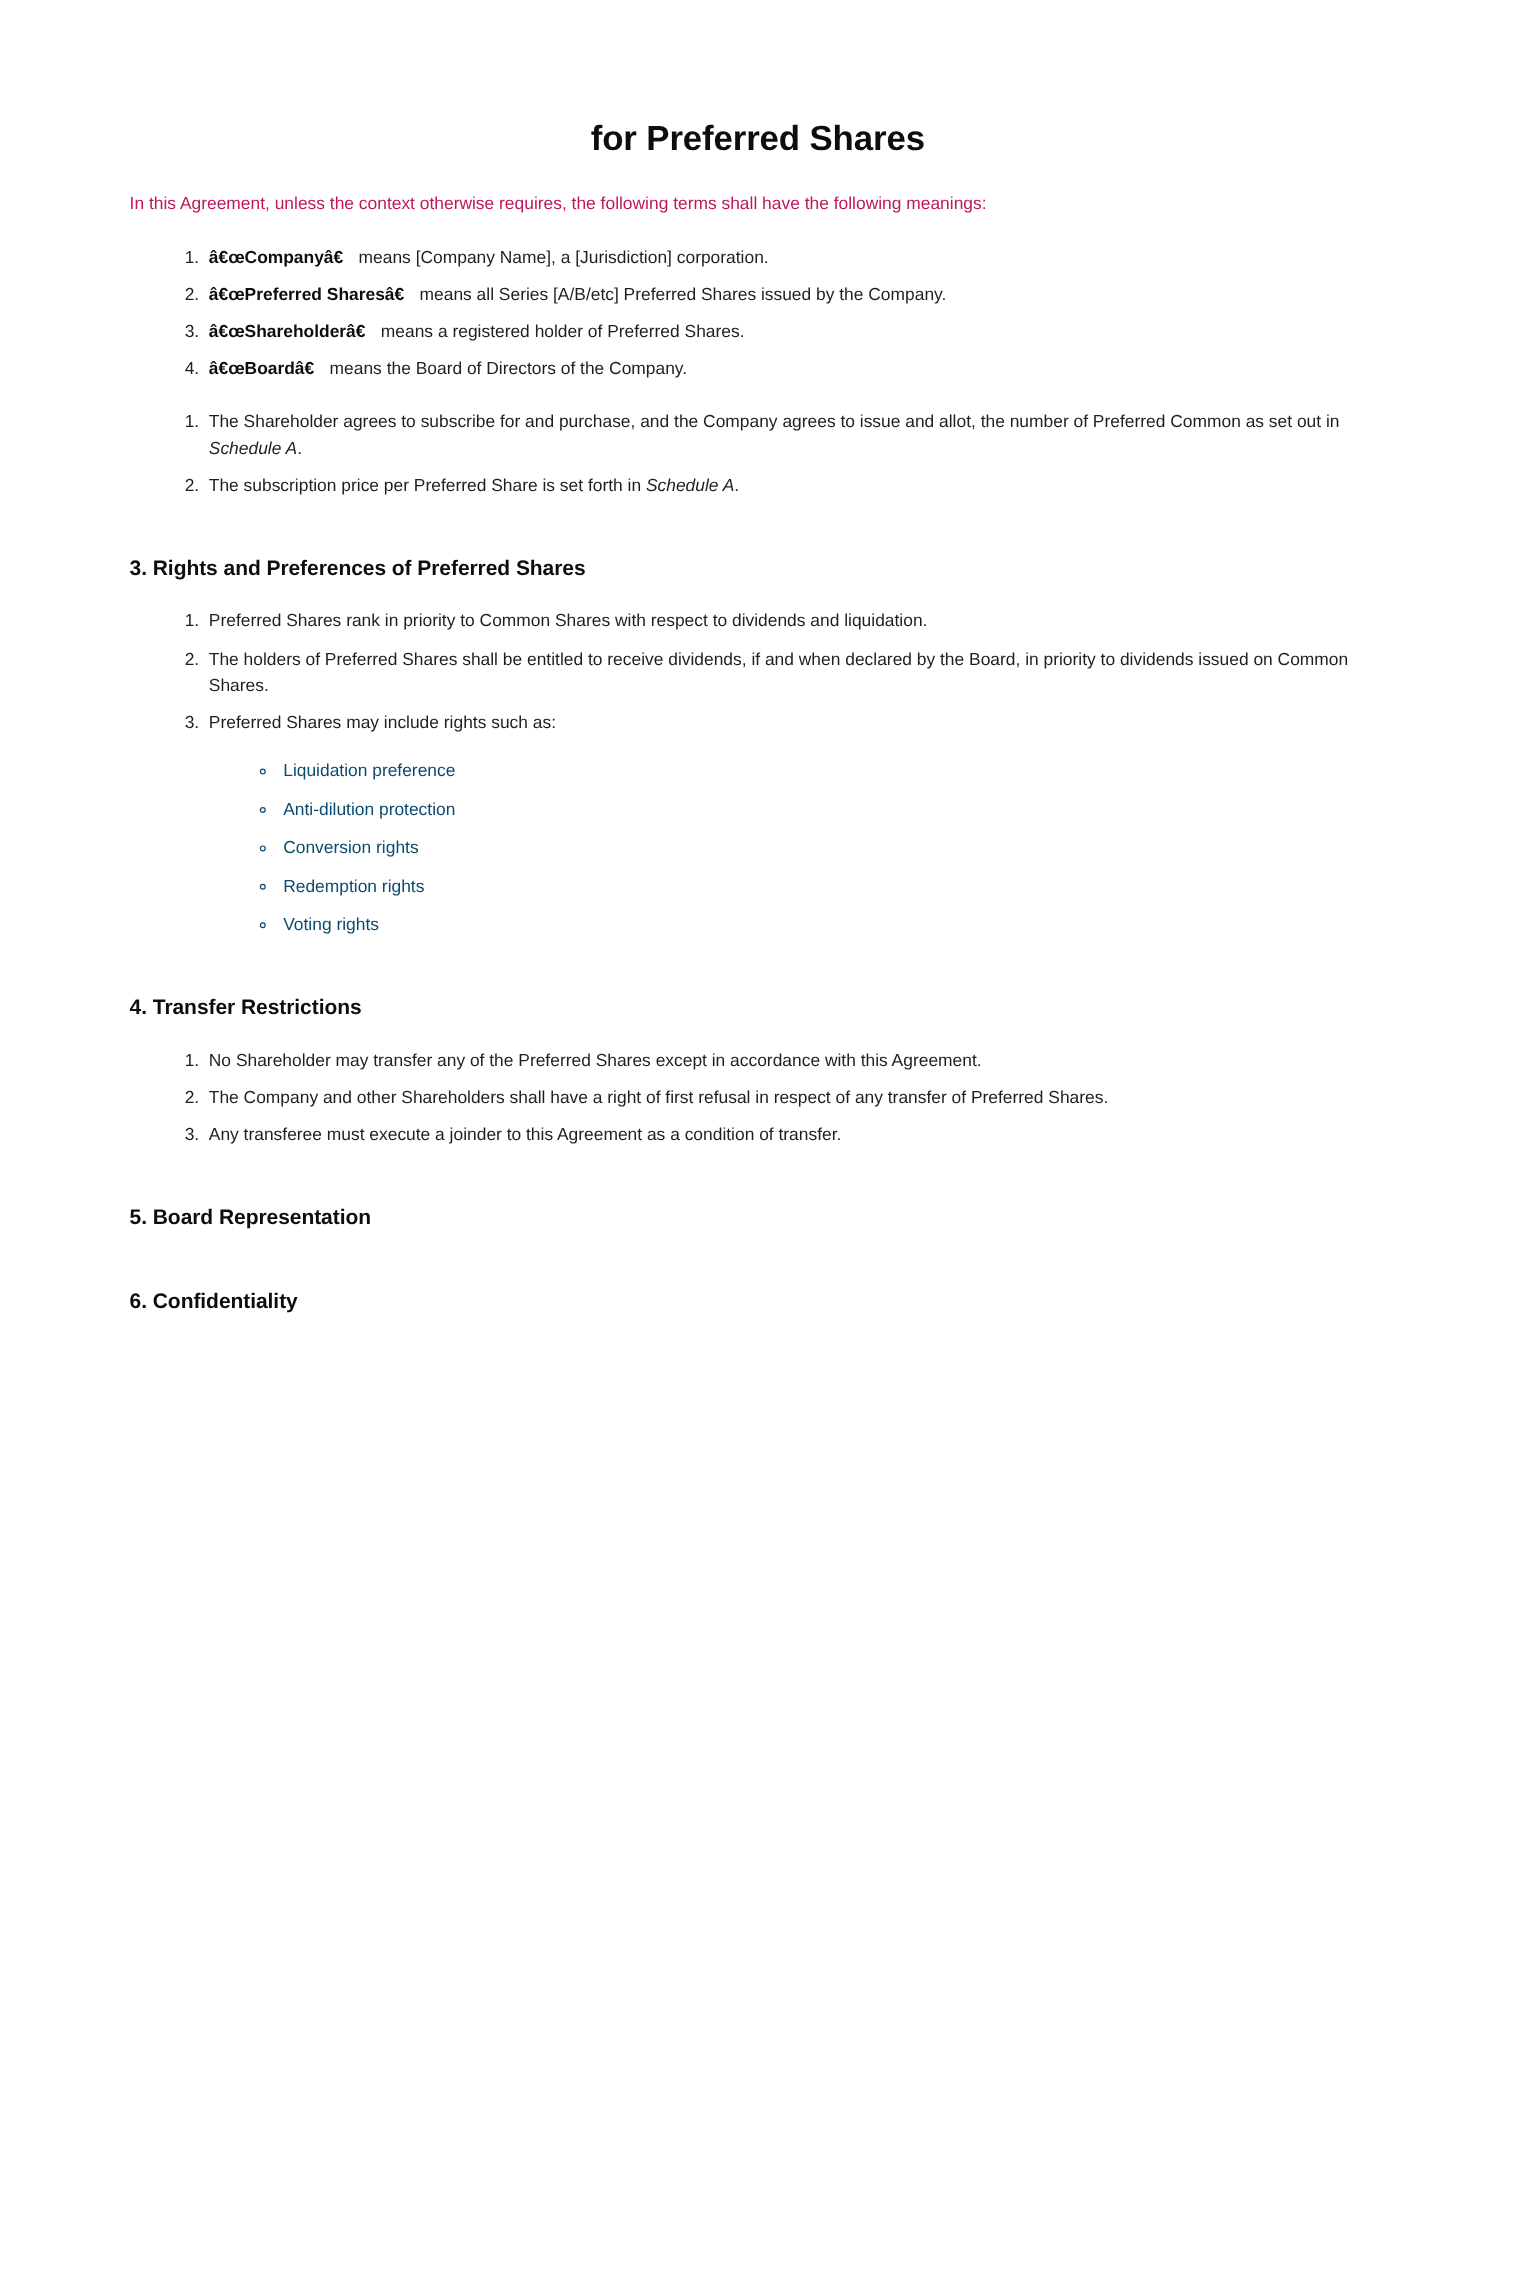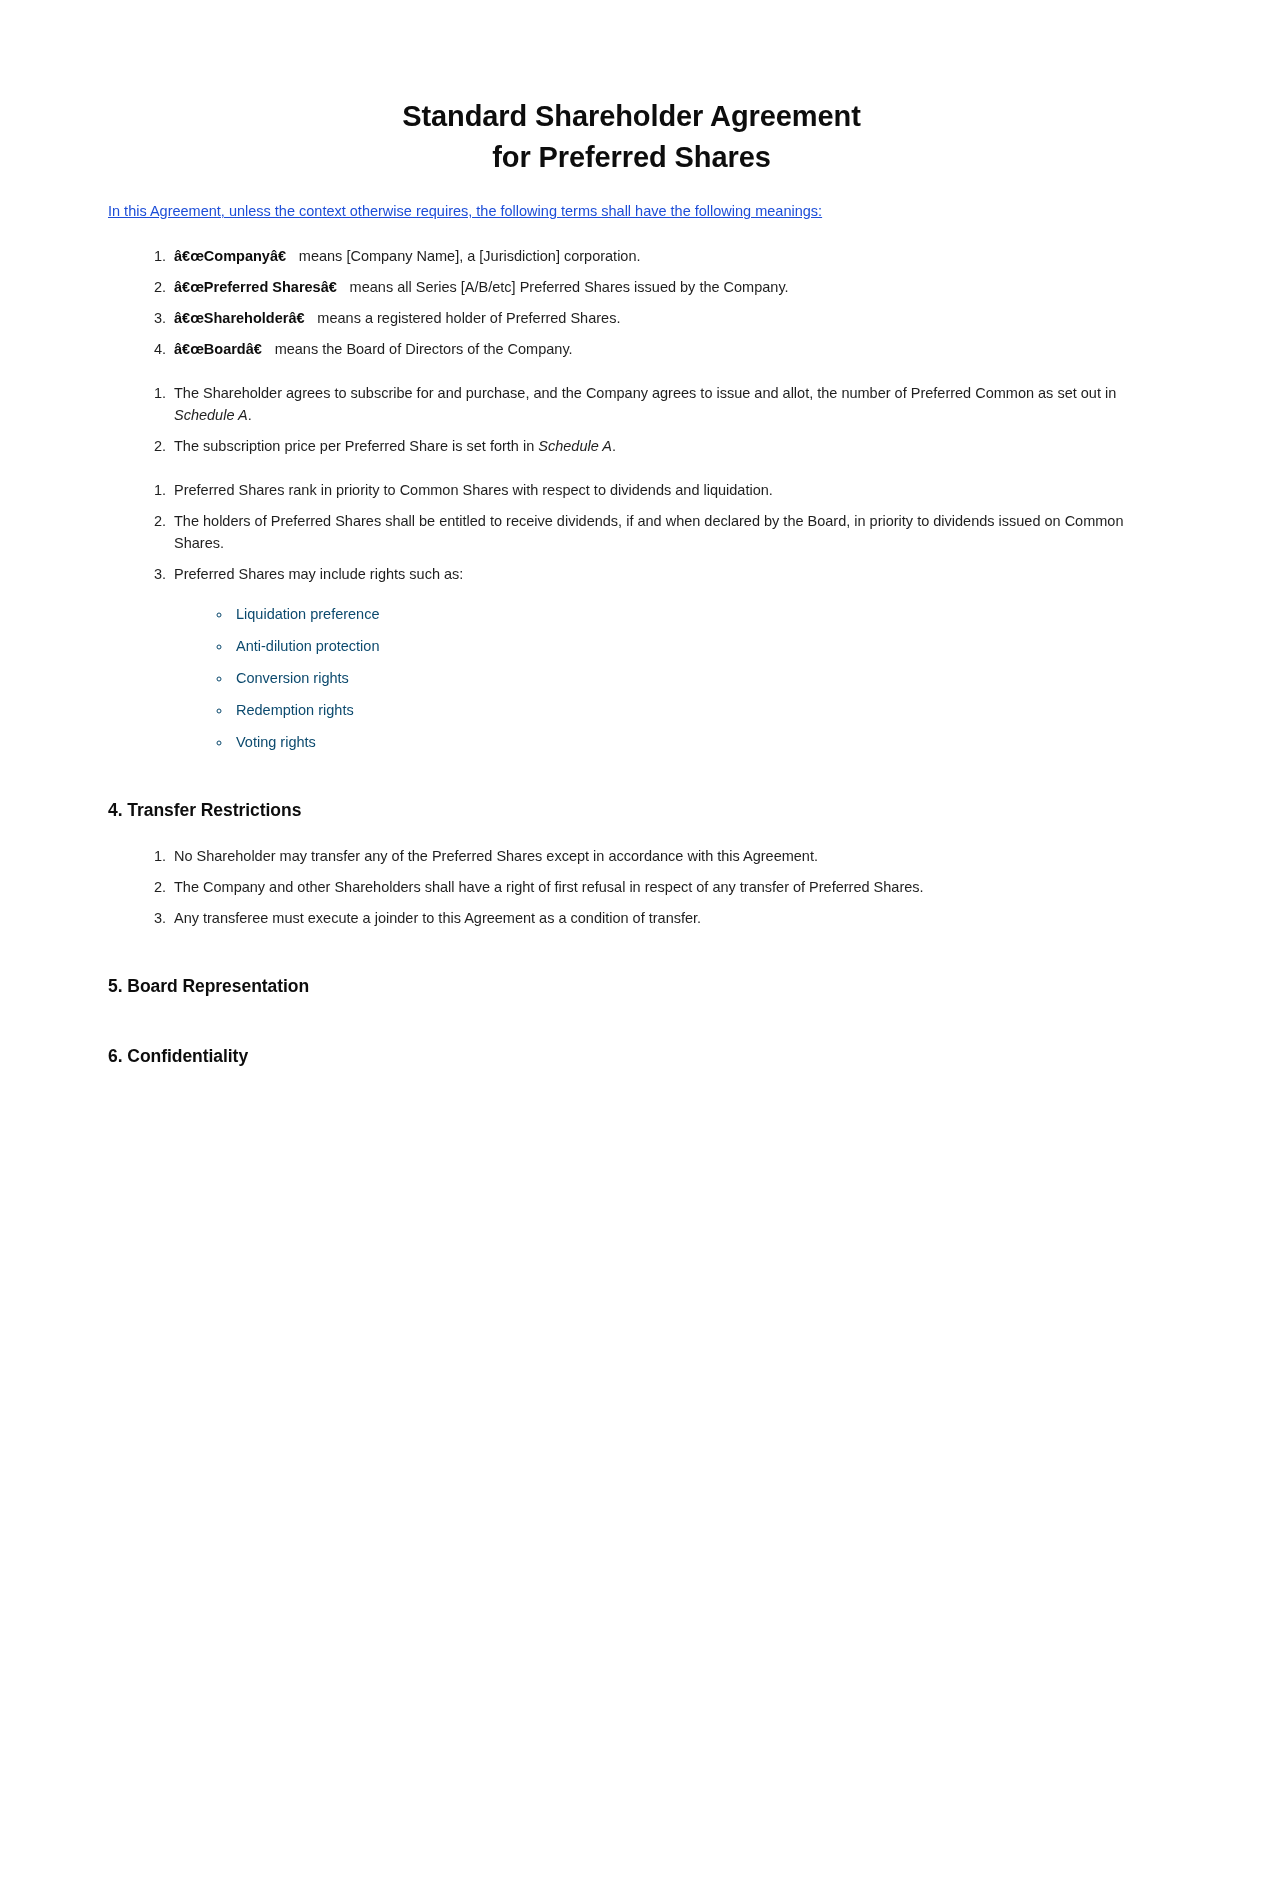--- a/index.html
+++ b/index.html
@@ -40,23 +40,22 @@
     margin: 46px 0 0 0;
     line-height: 1.35;
     letter-spacing: -0.05px;
   }
   h2.section-heading.first {
     margin-top: 56px;
   }
   p.body-text {
     font-size: 14.5px;
     line-height: 1.55;
-    color: #1d4ed8;
+    color: #be185d;
     margin: 22px 0 0 0;
-    text-decoration: underline;
   }
   ol.level1 {
     margin: 22px 0 0 0;
     padding-left: 62px;
     list-style-type: decimal;
   }
   ol.level1 > li {
     font-size: 14.5px;
     line-height: 1.52;
     color: #1f1f1f;
@@ -88,37 +87,37 @@
   .ital {
     font-style: italic;
   }
 </style>
 </head>
 <body>
 
 <div class="page">
 
   <h1 class="doc-title">
-    <span class="line">Standard Shareholder Agreement</span>
     <span class="line">for Preferred Shares</span>
   </h1>
 
   <p class="body-text">In this Agreement, unless the context otherwise requires, the following terms shall have the following meanings:</p>
   <ol class="level1">
     <li><span class="term">â€œCompanyâ€</span><span> means [Company Name], a [Jurisdiction] corporation.</span></li>
     <li><span class="term">â€œPreferred Sharesâ€</span><span> means all Series [A/B/etc] Preferred Shares issued by the Company.</span></li>
     <li><span class="term">â€œShareholderâ€</span><span> means a registered holder of Preferred Shares.</span></li>
     <li><span class="term">â€œBoardâ€</span><span> means the Board of Directors of the Company.</span></li>
   </ol>
 
   <ol class="level1">
     <li><span>The Shareholder agrees to subscribe for and purchase, and the Company agrees to issue and allot, the number of Preferred Common as set out in </span><span class="ital">Schedule A</span><span>.</span></li>
     <li><span>The subscription price per Preferred Share is set forth in </span><span class="ital">Schedule A</span><span>.</span></li>
   </ol>
 
+  <h2 class="section-heading">3. Rights and Preferences of Preferred Shares</h2>
   <ol class="level1">
     <li>Preferred Shares rank in priority to Common Shares with respect to dividends and liquidation.</li>
     <li>The holders of Preferred Shares shall be entitled to receive dividends, if and when declared by the Board, in priority to dividends issued on Common Shares.</li>
     <li>
       <span>Preferred Shares may include rights such as:</span>
       <ul class="level2">
         <li>Liquidation preference</li>
         <li>Anti-dilution protection</li>
         <li>Conversion rights</li>
         <li>Redemption rights</li>

